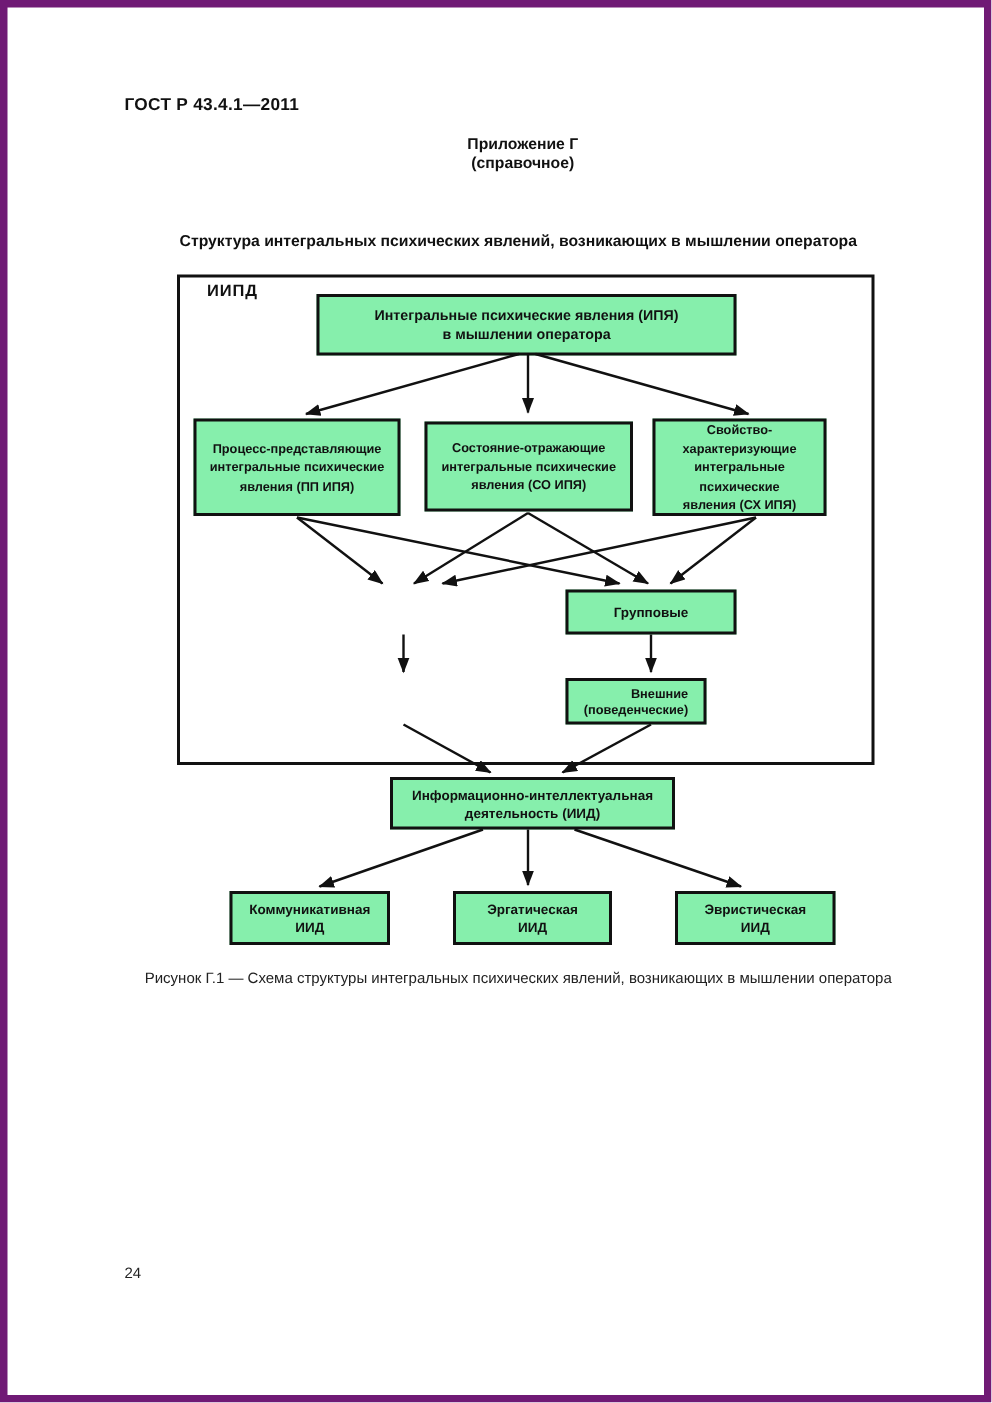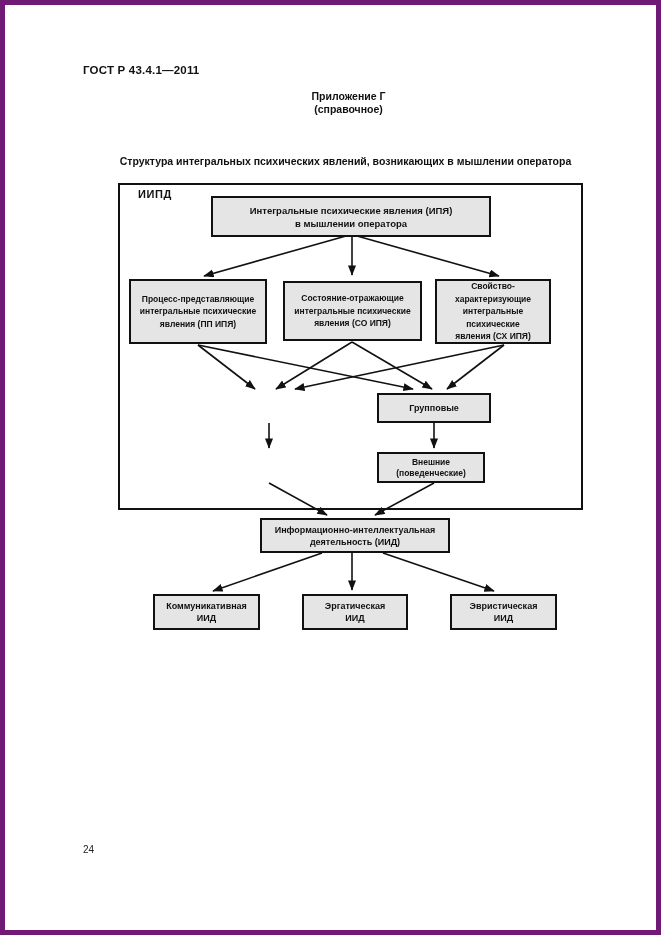--- a/index.html
+++ b/index.html
@@ -8,32 +8,32 @@
   .page {
     position:relative; width:661px; height:935px; background:#ffffff;
     border:5px solid #701a75; overflow:hidden;
   }
   .doc-number { position:absolute; left:78px; top:59px; font-size:11.5px; font-weight:bold; letter-spacing:0.2px; }
   .appendix { position:absolute; left:36px; right:0; top:85px; text-align:center; font-size:10.5px; font-weight:bold; line-height:13px; white-space:pre-line; }
   .section-title { position:absolute; left:30px; right:0; top:150px; text-align:center; font-size:10.5px; font-weight:bold; }
   .outer-box { position:absolute; left:113px; top:178px; width:465px; height:327px; border:2px solid #111; background:#fff; }
   .outer-label { position:absolute; left:133px; top:183px; font-size:11px; font-weight:bold; letter-spacing:0.6px; z-index:3; }
   .node {
-    position:absolute; border:2px solid #111; background:#e5e5e5; z-index:2;
+    position:absolute; border:2px solid #111; background:#86efac; z-index:2;
     display:flex; align-items:center; justify-content:center;
     text-align:center; font-weight:bold; white-space:pre-line; padding:1px 2px;
   }
   #node-root         { left:206px; top:191px; width:280px; height:41px; font-size:9.5px; line-height:13px; }
   #node-process      { left:124px; top:274px; width:138px; height:65px; font-size:8.5px; line-height:12.5px; }
   #node-state        { left:278px; top:276px; width:139px; height:60px; font-size:8.5px; line-height:12.5px; }
   #node-property     { left:430px; top:274px; width:116px; height:65px; font-size:8.5px; line-height:12.5px; }
   #node-individual   { left:207px; top:388px; width:115px; height:30px; font-size:9px; }
   #node-group        { left:372px; top:388px; width:114px; height:30px; font-size:9px; }
   #node-internal     { left:207px; top:447px; width:115px; height:31px; font-size:8.5px; line-height:11px; }
-  #node-external     { left:372px; top:447px; width:108px; height:31px; font-size:8.5px; line-height:11px; }
+  #node-external     { left:372px; top:447px; width:94px; height:31px; font-size:8.5px; line-height:11px;text-align:right; }
   #node-iid          { left:255px; top:513px; width:190px; height:35px; font-size:9px; line-height:12px; }
   #node-communicative{ left:148px; top:589px; width:107px; height:36px; font-size:9px; line-height:12px; }
   #node-ergatic      { left:297px; top:589px; width:106px; height:36px; font-size:9px; line-height:12px; }
   #node-heuristic    { left:445px; top:589px; width:107px; height:36px; font-size:9px; line-height:12px; }
   .arrows { position:absolute; left:0; top:0; z-index:4; pointer-events:none; }
   .arrows line { stroke:#111; stroke-width:1.6; }
   .figure-caption { position:absolute; left:30px; right:0; top:642px; text-align:center; font-size:10px; color:#222; }
   .page-number { position:absolute; left:78px; top:839px; font-size:10px; color:#222; }
 </style>
 </head>
@@ -95,16 +95,17 @@
     <line x1="429" y1="418" x2="429" y2="443" marker-end="url(#ah)"></line>
 
     <line x1="264" y1="478" x2="322" y2="510" marker-end="url(#ah)"></line>
     <line x1="429" y1="478" x2="370" y2="510" marker-end="url(#ah)"></line>
 
     <line x1="317" y1="548" x2="208" y2="586" marker-end="url(#ah)"></line>
     <line x1="347" y1="548" x2="347" y2="585" marker-end="url(#ah)"></line>
     <line x1="378" y1="548" x2="489" y2="586" marker-end="url(#ah)"></line>
   </svg>
 
+  <div class="figure-caption">Рисунок Г.1 — Схема структуры интегральных психических явлений, возникающих в мышлении оператора</div>
 
   <div class="page-number">24</div>
 
 </div>
 
 </body></html>

